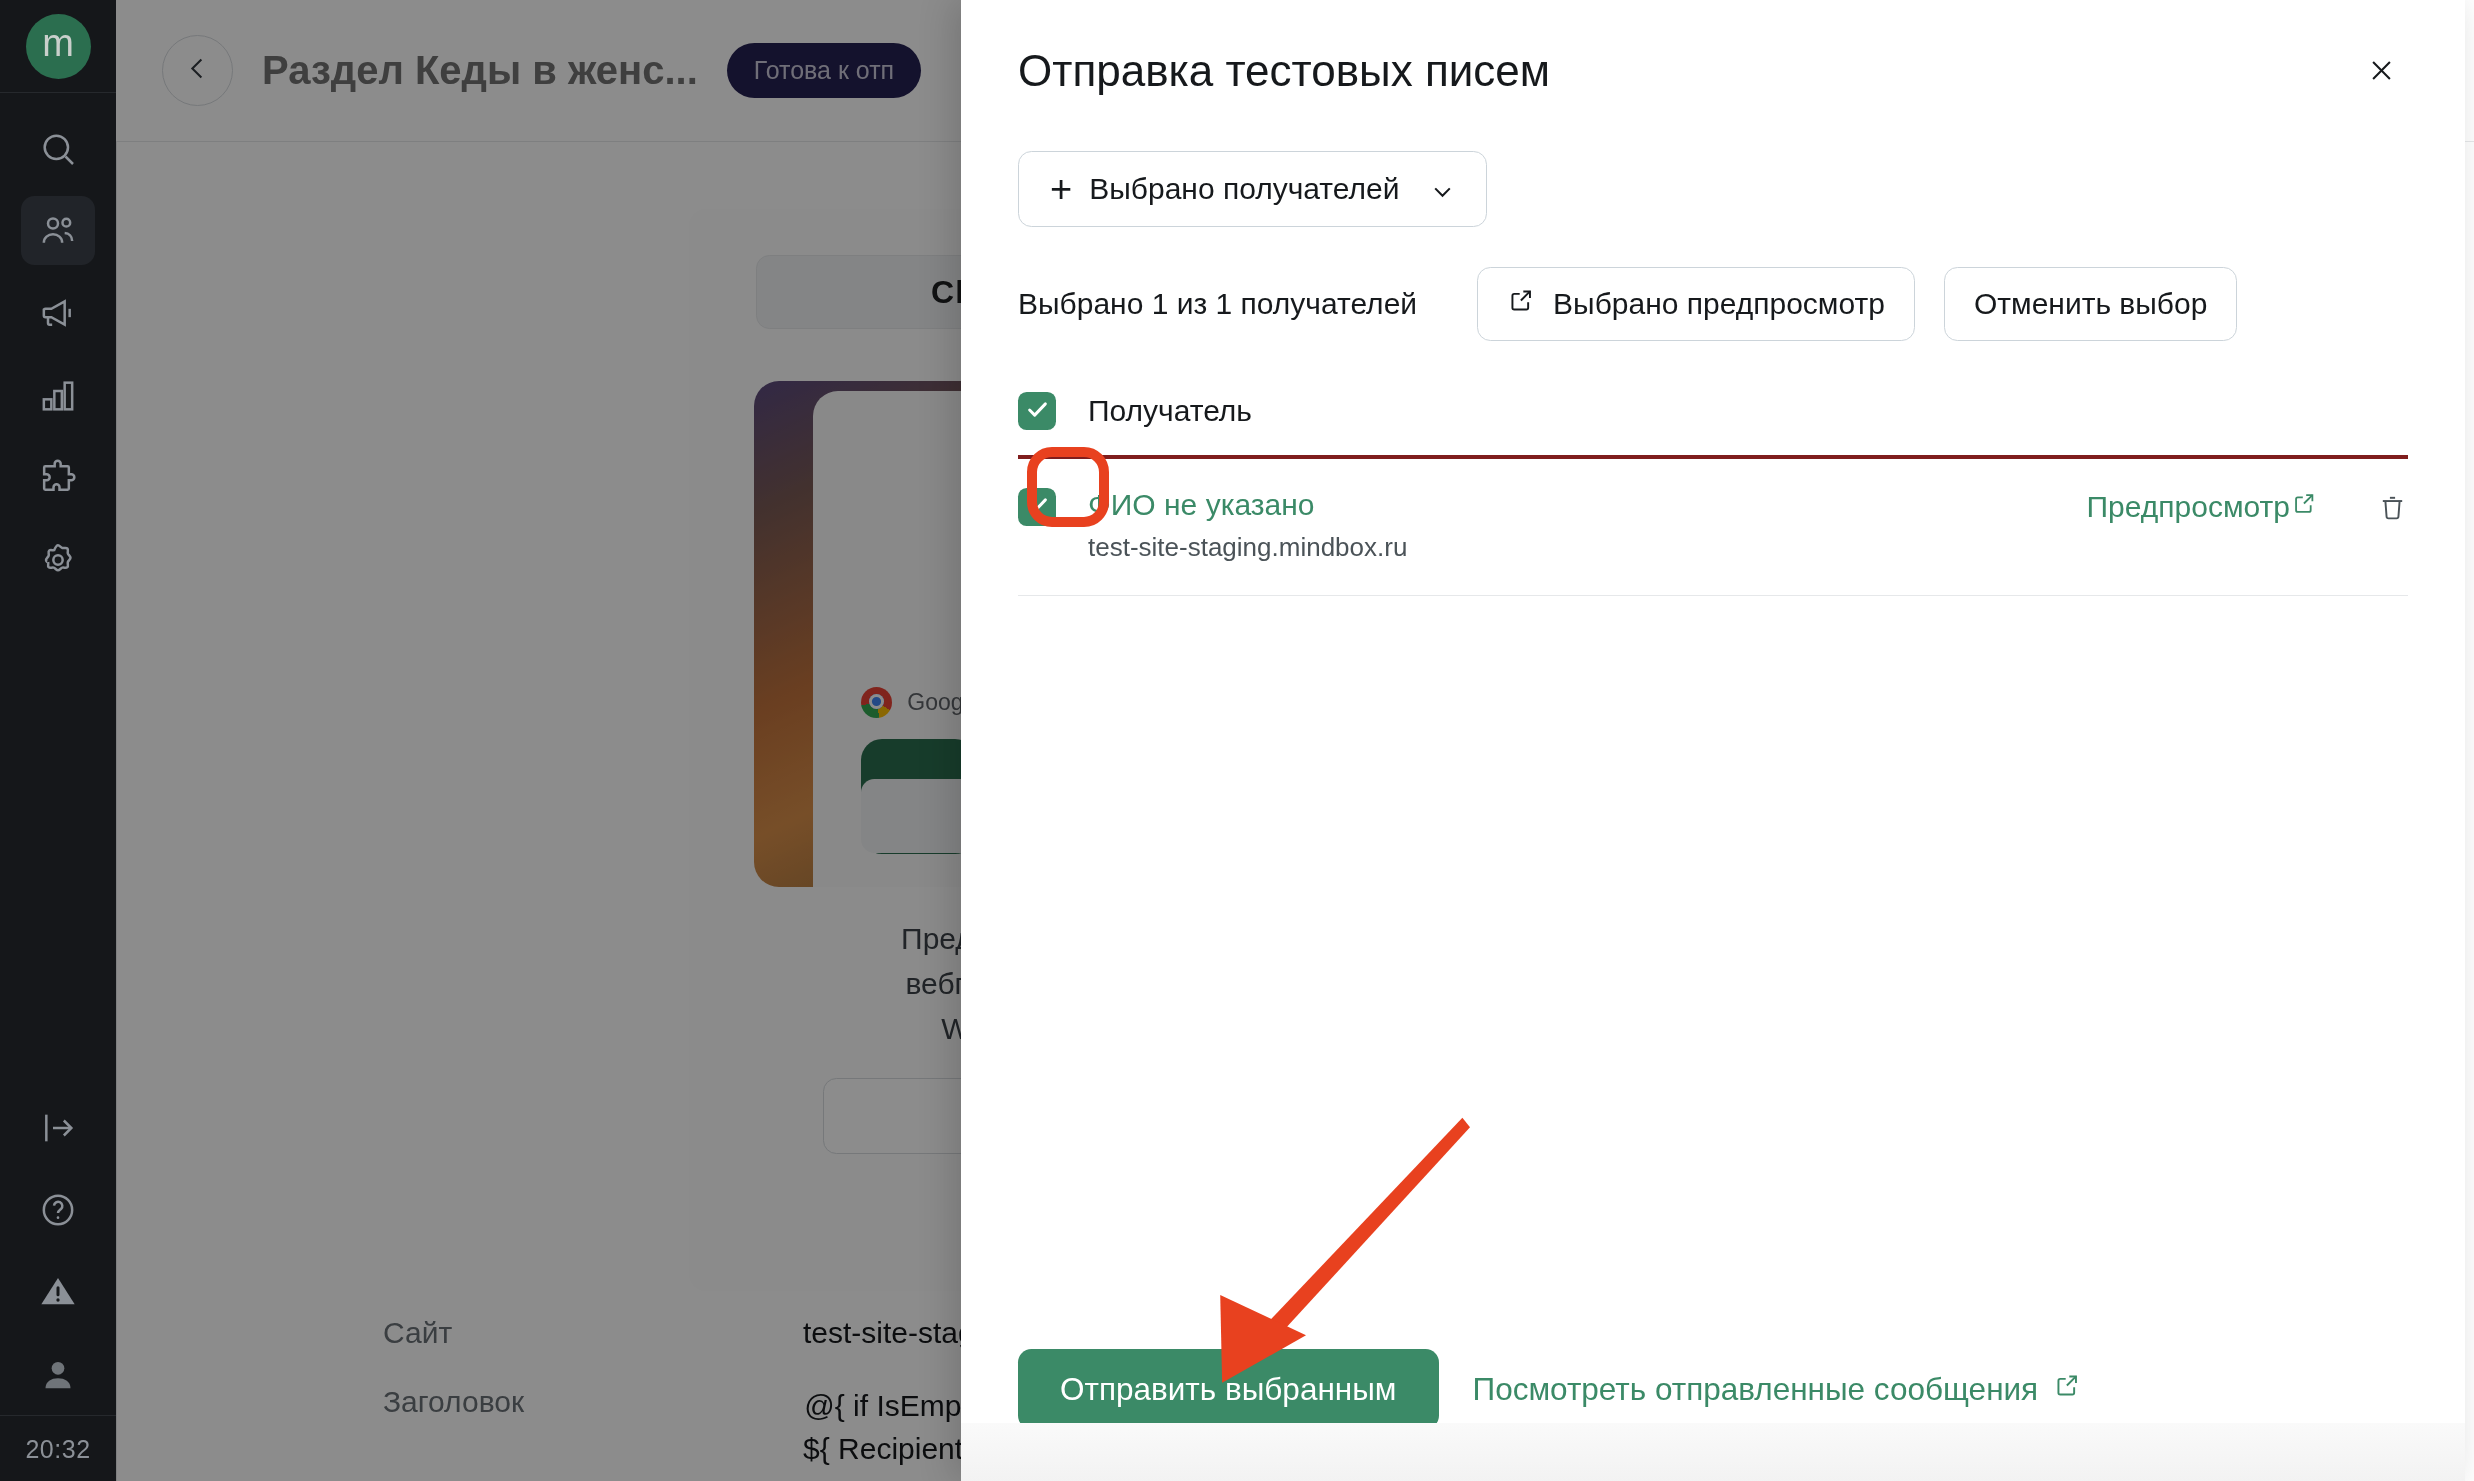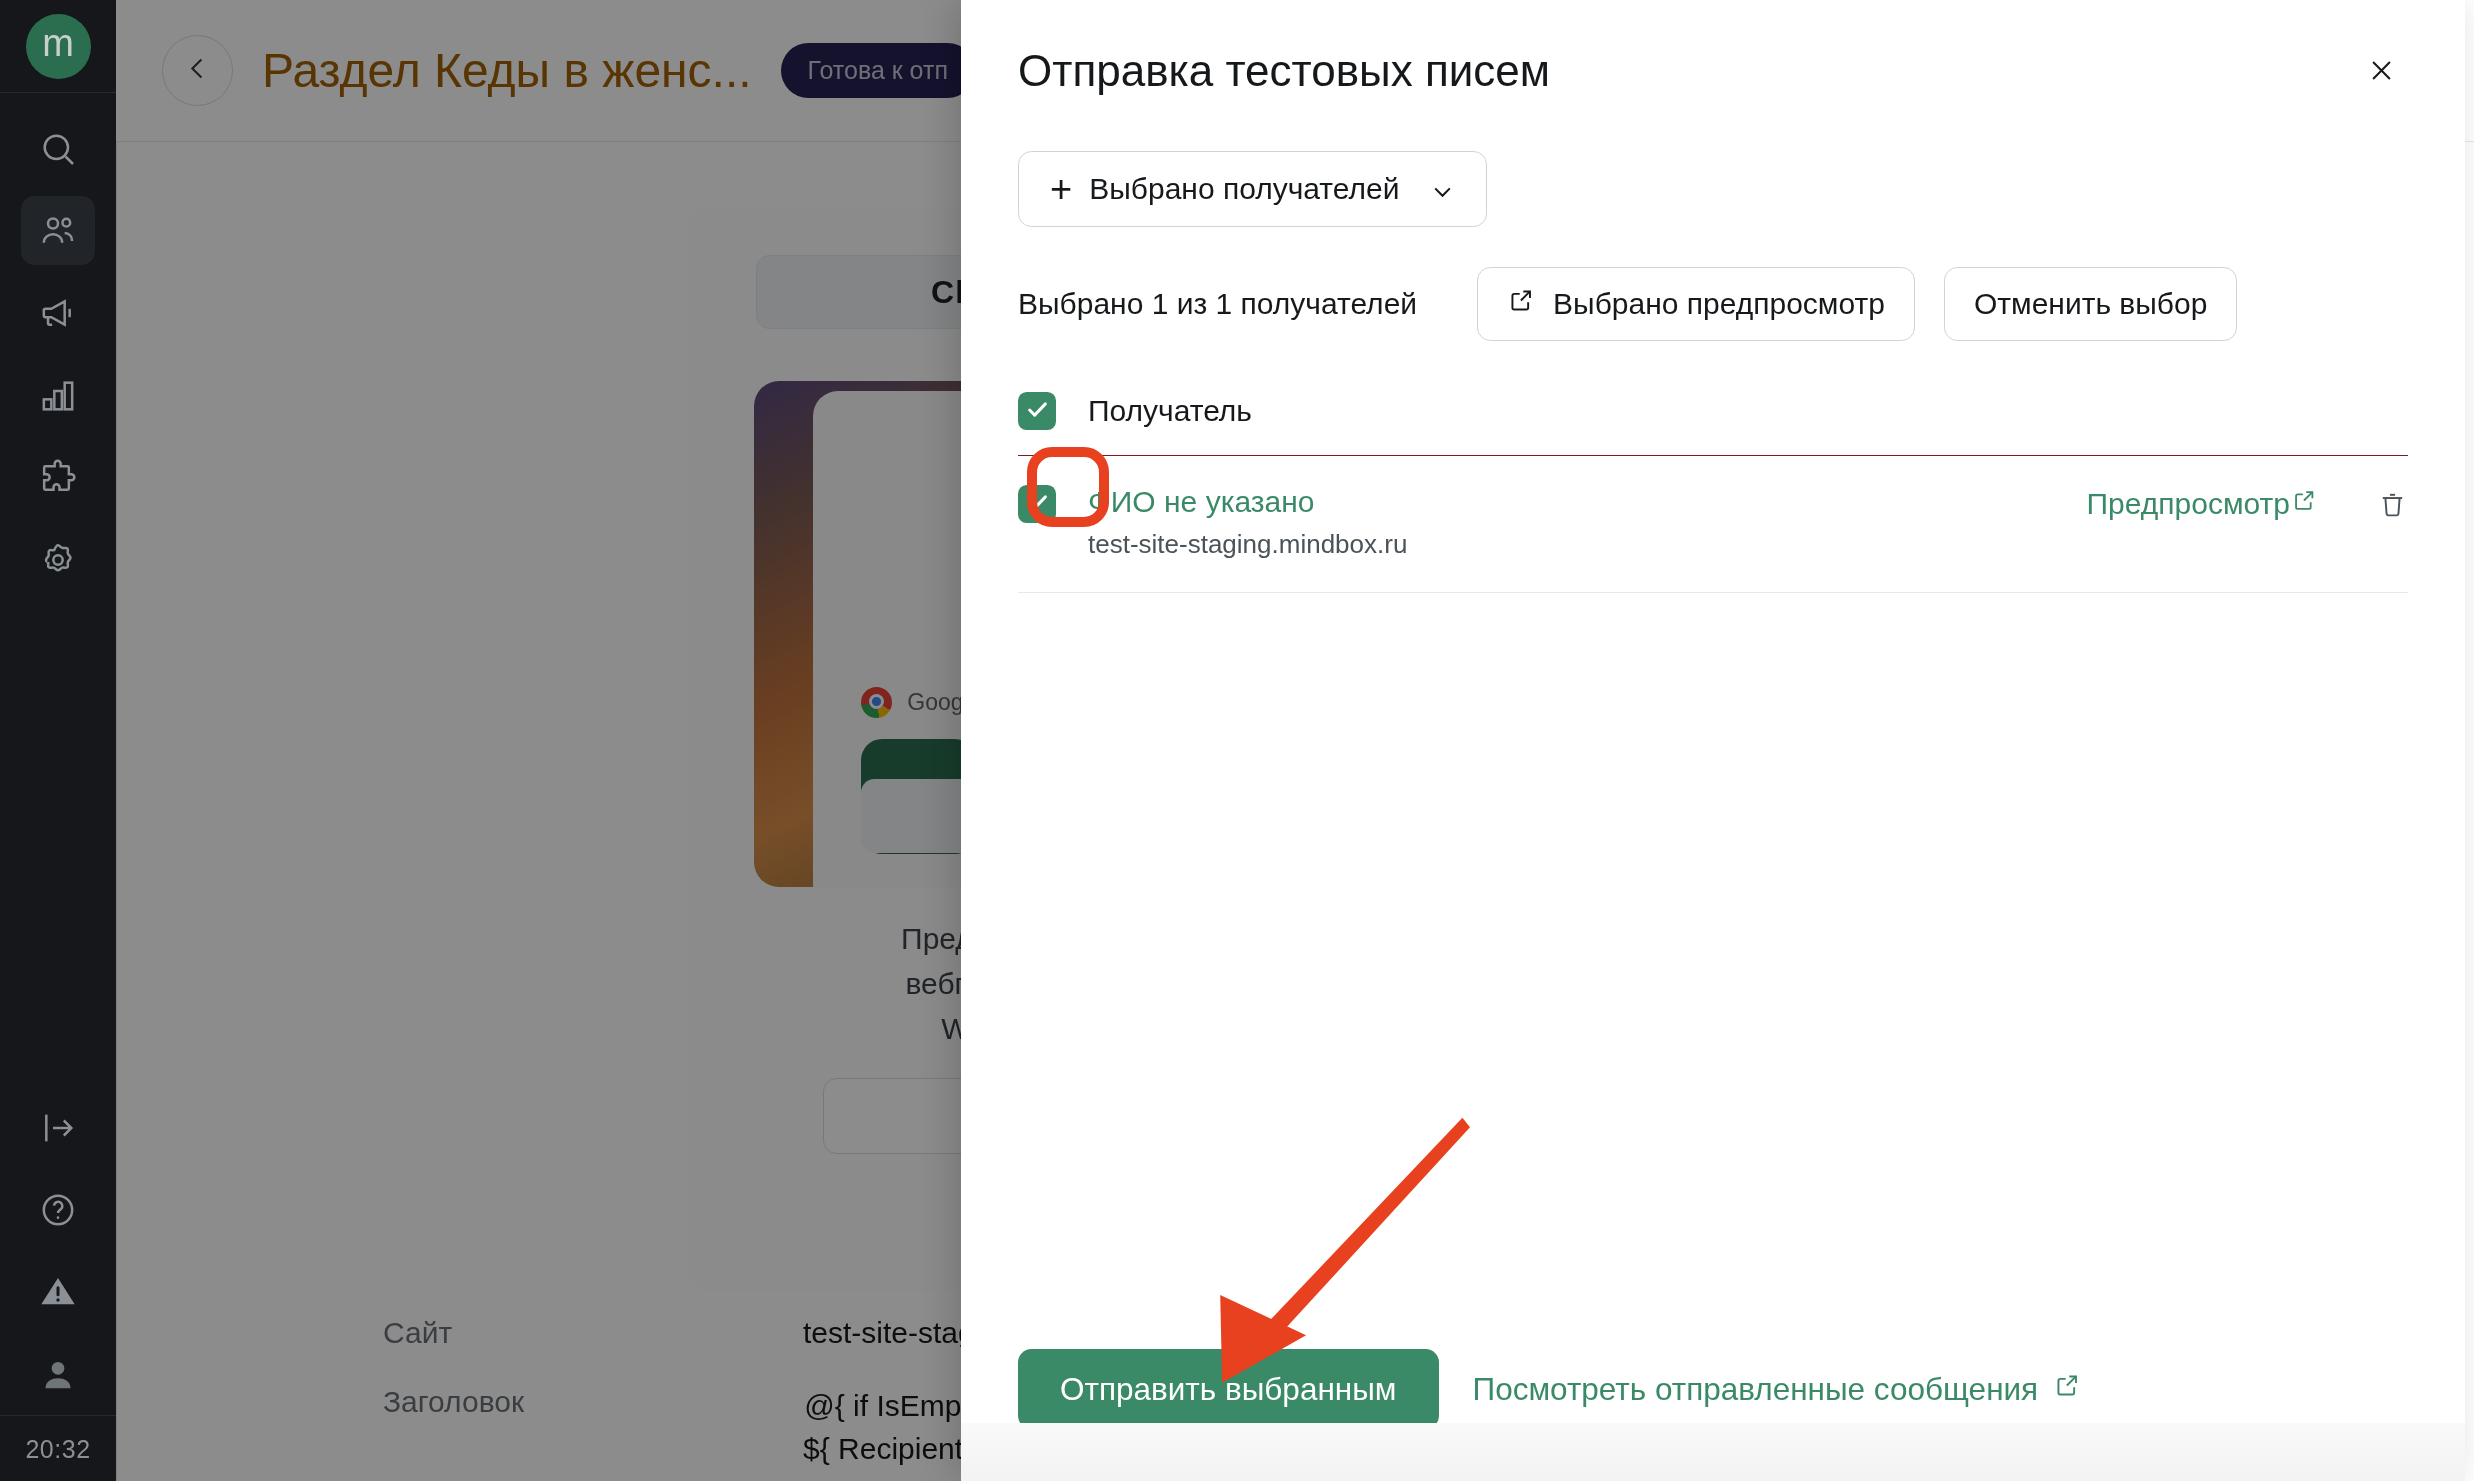--- a/index.html
+++ b/index.html
@@ -48,21 +48,21 @@
     position: absolute; left: 116px; top: 0; right: 0; height: 141px;
     background: #ffffff; display: flex; align-items: center; padding-left: 46px; gap: 29px;
     z-index: 1;
   }
   .back-btn {
     width: 71px; height: 71px; border-radius: 50%;
     border: 1px solid #d7dbdf; display: flex; align-items: center; justify-content: center;
     color: #343a40; flex: 0 0 auto;
   }
   .back-btn svg { width: 31px; height: 31px; }
-  .page-title { font-size: 48px; color: #a16207; font-weight: 400; white-space: nowrap; }
+  .page-title { font-size: 40px; color: #737373; font-weight: 700; white-space: nowrap; }
   .status-badge {
     background: #262152; color: #cbc9da; border-radius: 954px;
     padding: 13.4px 27px; font-size: 25px; white-space: nowrap;
   }
 
   
   .content {
     position: absolute; left: 116px; top: 141px; right: 0; bottom: 0;
     background: #ffffff; border-top: 1px solid #e6e8ea;
   }
@@ -159,21 +159,21 @@
   .select-count { font-size: 30px; color: #16191c; margin-right: 31px; }
   .ghost-btn {
     height: 74px; padding: 0 29px; border: 1px solid #ccd4da; border-radius: 13.4px; background: #fff;
     display: inline-flex; align-items: center; gap: 17px; font-size: 30px; color: #16191c;
   }
   .ghost-btn svg { width: 29px; height: 29px; }
 
   .table { margin-top: 38px; }
   .thead {
     display: flex; align-items: center; gap: 32px;
-    padding: 13.4px 0 25px 0; border-bottom: 1px solid #7f1d1d;
+    padding: 13.4px 0 25px 0; border-bottom: 4px solid #7f1d1d;
   }
   .th { font-size: 30px; color: #16191c; }
   .trow {
     display: flex; align-items: flex-start; gap: 32px;
     padding: 29px 0 32px 0; border-bottom: 1px solid #e6e8ea; position: relative;
   }
   .cb {
     width: 38px; height: 38px; border-radius: 8.6px; background: #3b8a67;
     display: flex; align-items: center; justify-content: center; flex: 0 0 auto;
   }

